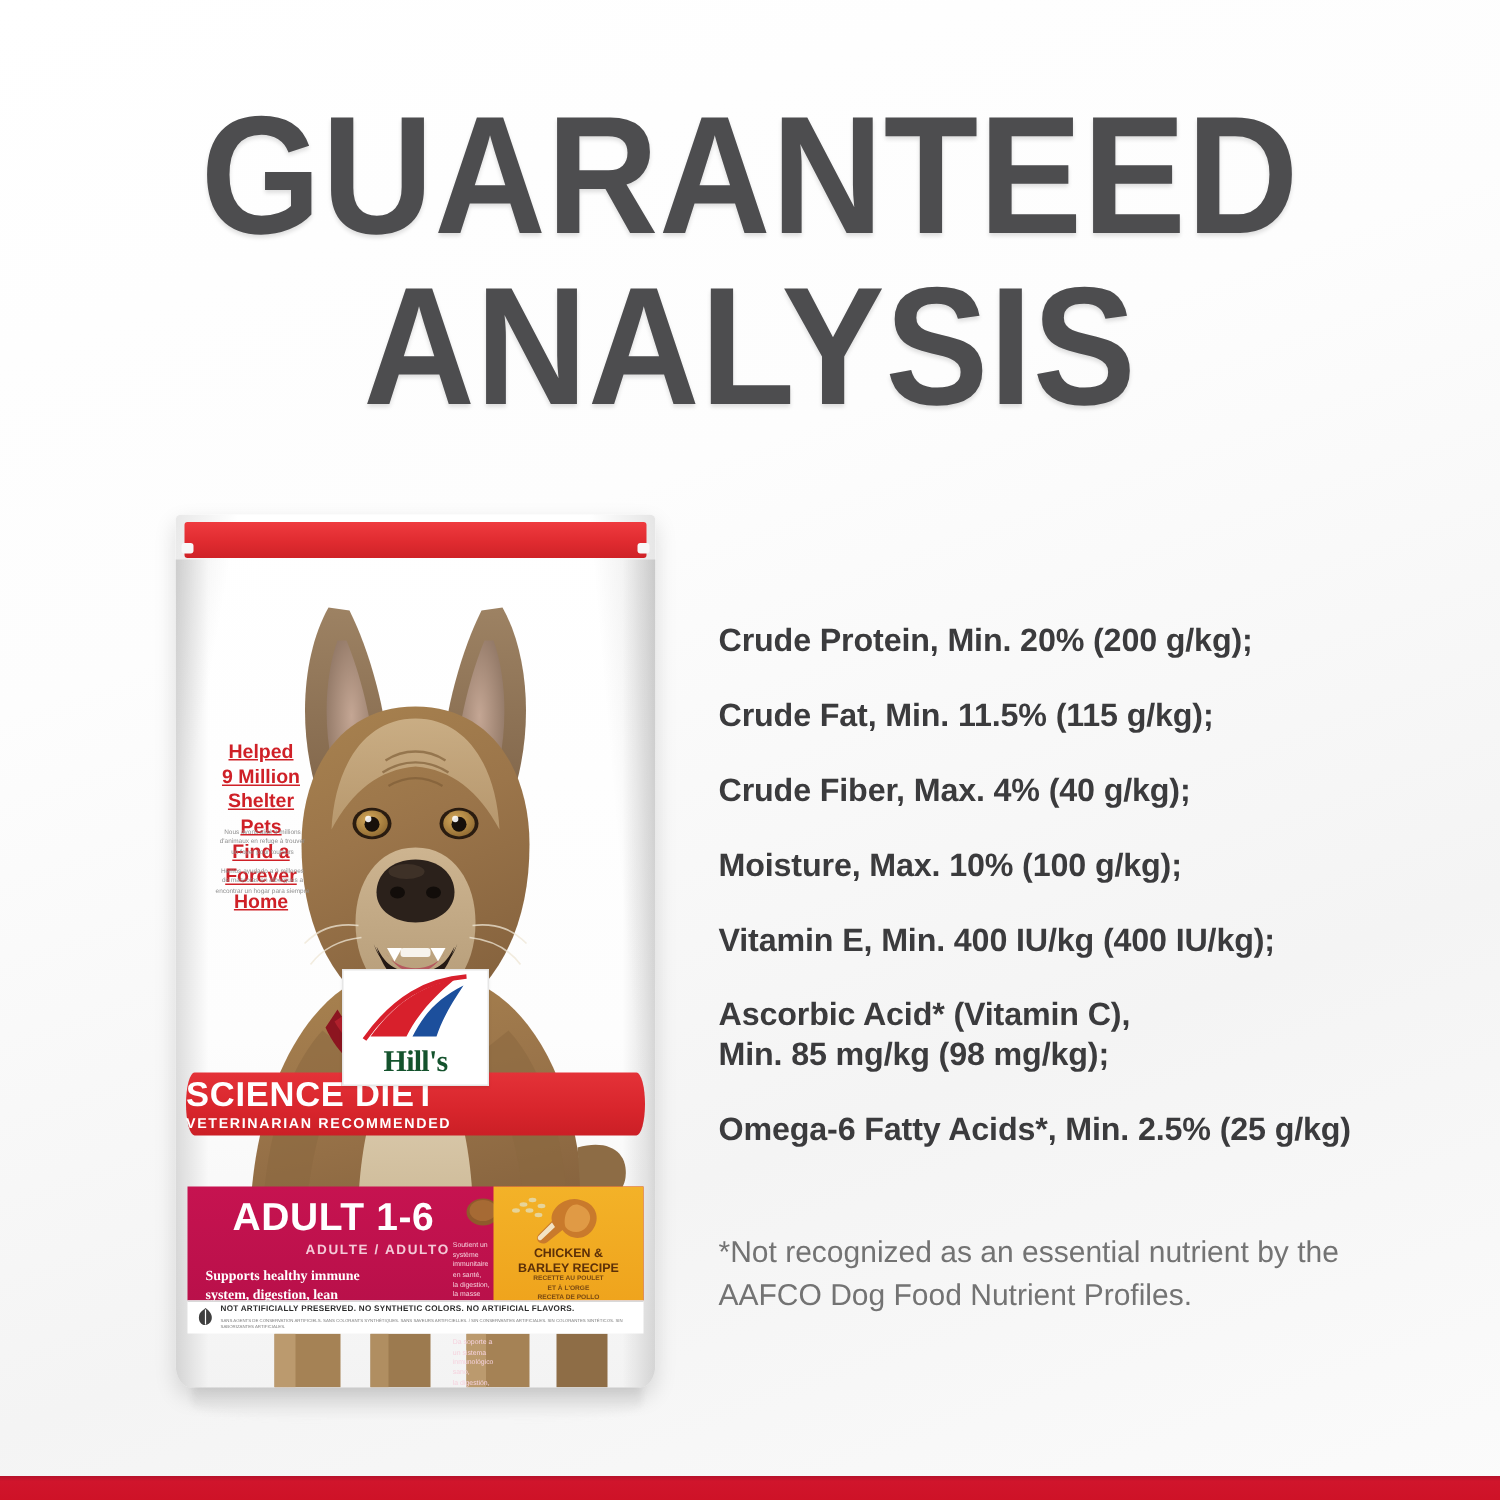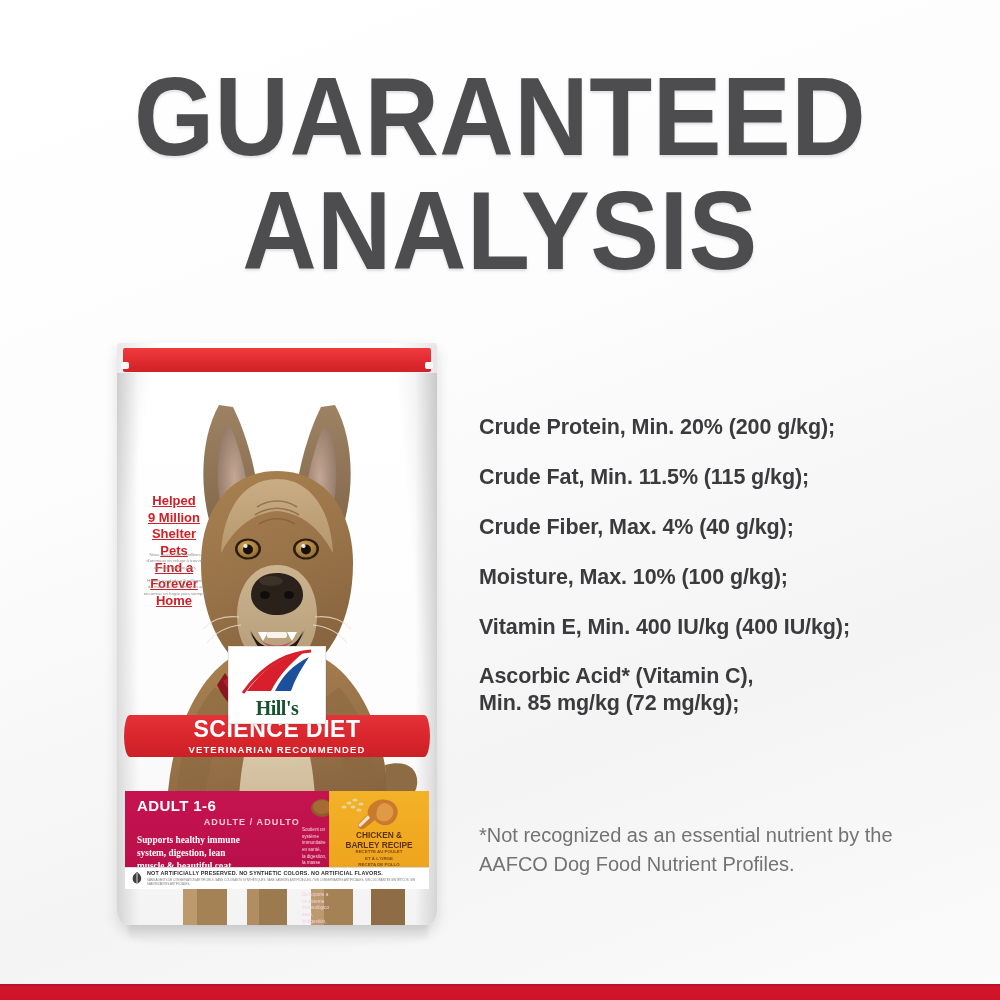--- a/index.html
+++ b/index.html
@@ -166,21 +166,20 @@
     font-size: 20px;
     color: #14532d;
     letter-spacing: -0.5px;
   }
   .science-band {
     position: absolute;
     left: 7px; right: 7px; top: 372px; height: 42px;
     background: linear-gradient(180deg,#e43238 0%,#d8252c 60%,#cb1f26 100%);
     border-radius: 6px / 22px;
     z-index: 5;
-    text-align: center;
     color: #fff;
   }
   .science-band .sd {
     font-size: 23px; font-weight: bold; letter-spacing: 0.5px;
     margin-top: 3px; line-height: 1;
     font-family: "Liberation Sans", sans-serif;
   }
   .science-band .vr {
     font-size: 9.5px; font-weight: bold; letter-spacing: 1.1px;
     margin-top: 3px;
@@ -189,21 +188,21 @@
   
   .label-band {
     position: absolute;
     left: 8px; right: 8px; top: 448px; height: 76px;
     background: linear-gradient(180deg,#c61350 0%, #b9104a 100%);
     z-index: 6;
     display: flex;
   }
   .label-left { width: 178px; padding: 7px 0 0 12px; color: #fff; }
   .label-adult {
-    font-size: 15px; font-weight: bold; letter-spacing: 0.4px; line-height: 1;
+    font-size: 26px; font-weight: bold; letter-spacing: 0.4px; line-height: 1; margin-left: 18px;
   }
   .label-adult-sub {
     font-size: 9px; font-weight: bold; letter-spacing: 1.1px;
     margin-top: 4px; color: #f4c9d7; text-align: right;
   }
   .label-desc {
     font-size: 9.3px; font-weight: bold; line-height: 1.42;
     margin-top: 7px; white-space: pre-line; font-family: Liberation Serif, serif;
   }
   .label-mid { flex: 1; position: relative; padding-top: 36px; }
@@ -466,18 +465,19 @@
   </div>
 </div>
 
 <div class="analysis">
   <div class="nutrient">Crude Protein, Min. 20% (200 g/kg);</div>
   <div class="nutrient">Crude Fat, Min. 11.5% (115 g/kg);</div>
   <div class="nutrient">Crude Fiber, Max. 4% (40 g/kg);</div>
   <div class="nutrient">Moisture, Max. 10% (100 g/kg);</div>
   <div class="nutrient">Vitamin E, Min. 400 IU/kg (400 IU/kg);</div>
   <div class="nutrient">Ascorbic Acid* (Vitamin C),
-Min. 85 mg/kg (72 mg/kg);</div>
+Min. 85 mg/kg (98 mg/kg);</div>
+  <div class="nutrient">Omega-6 Fatty Acids*, Min. 2.5% (25 g/kg)</div>
 </div>
 <div class="footnote">*Not recognized as an essential nutrient by the
 AAFCO Dog Food Nutrient Profiles.</div>
 
 <div class="bottom-bar"></div>
 
 </body></html>

